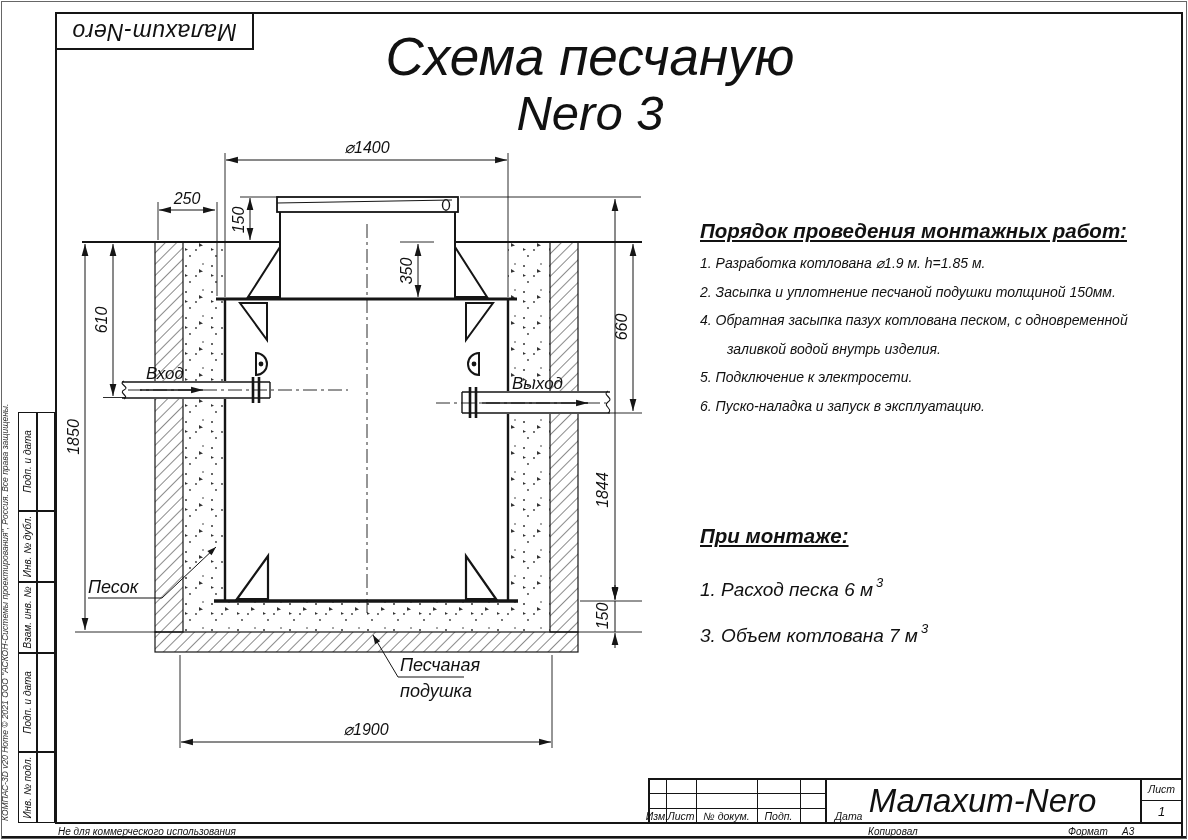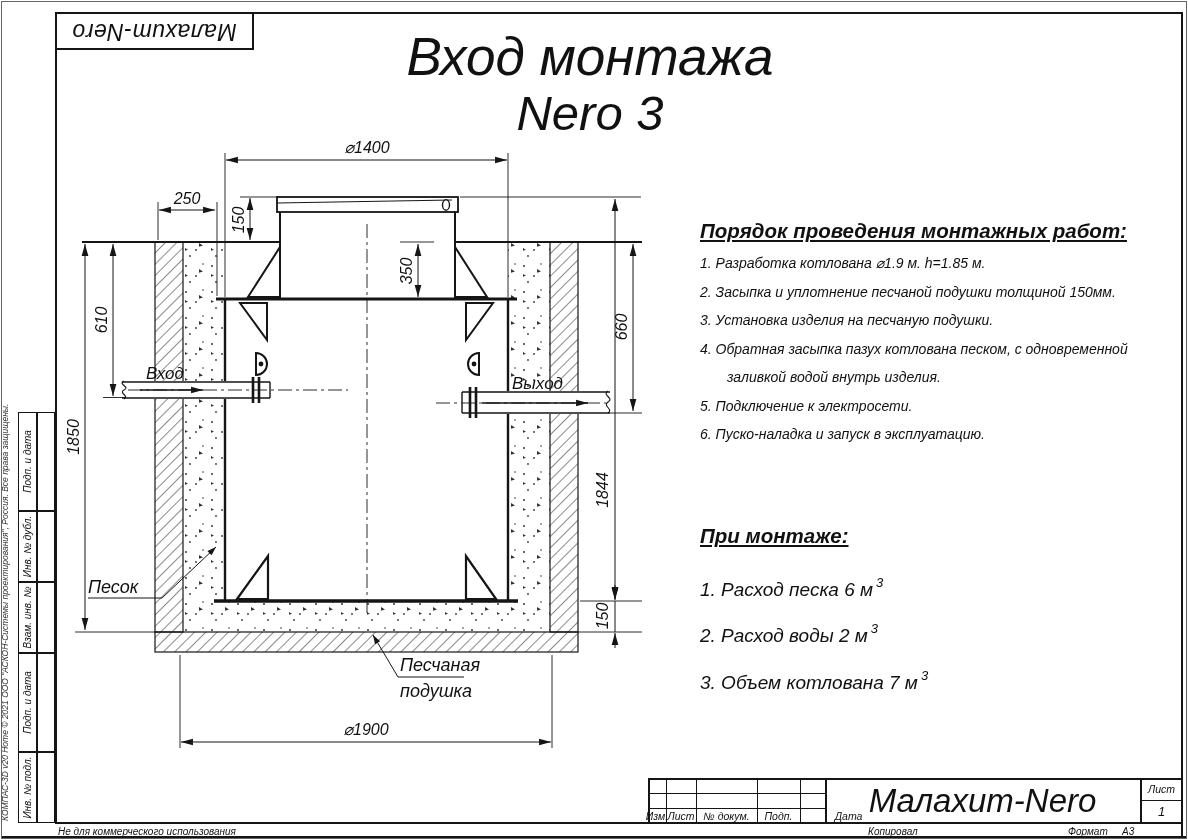--- a/index.html
+++ b/index.html
@@ -51,21 +51,21 @@
 <div class="ln" style="left:55px;top:12px;width:2px;height:811px;"></div>
 <div class="ln" style="left:1181px;top:12px;width:2px;height:825px;"></div>
 <div class="ln" style="left:55px;top:822px;width:1128px;height:2px;"></div>
 <div class="ln" style="left:2px;top:836px;width:1184px;height:1.5px;"></div>
 
 <div class="logo-box">
   <span>Малахит-Nero</span>
 </div>
 
 <div class="main-title">
-  <div class="t1">Вход монтажа</div>
+  <div class="t1">Схема песчаную</div>
   <div class="t2">Nero 3</div>
 </div>
 
 <svg width="1188" height="840" viewBox="0 0 1188 840" style="position:absolute;left:0;top:0;">
   <defs>
     <pattern id="hatch" width="8" height="8" patternUnits="userSpaceOnUse" patternTransform="rotate(45)">
       <line x1="0" y1="0" x2="0" y2="8" stroke="#2a2a2a" stroke-width="1.1"></line>
     </pattern>
     <pattern id="sand" width="26" height="26" patternUnits="userSpaceOnUse">
       <circle cx="4" cy="6" r="1" fill="#333"></circle>
@@ -214,30 +214,28 @@
     <text x="400" y="697" font-size="18">подушка</text>
     <line x1="398" y1="677" x2="464" y2="677" stroke="#151515" stroke-width="1"></line>
     <line x1="398" y1="677" x2="373" y2="635" stroke="#151515" stroke-width="1" marker-end="url(#arrS)"></line>
   </g>
 </svg>
 
 <div class="panel">
   <h3>Порядок проведения монтажных работ:</h3>
   <div class="ins-item">1. Разработка котлована ⌀1.9 м. h=1.85 м.</div>
   <div class="ins-item">2. Засыпка и уплотнение песчаной подушки толщиной 150мм.</div>
-  <div class="ins-item">3. Установка изделия на песчаную подушки.</div>
   <div class="ins-item">4. Обратная засыпка пазух котлована песком, с одновременной заливкой водой внутрь изделия.</div>
   <div class="ins-item">5. Подключение к электросети.</div>
   <div class="ins-item">6. Пуско-наладка и запуск в эксплуатацию.</div>
 </div>
 
 <div class="panel2">
   <h3>При монтаже:</h3>
   <div class="mon-item"><span>1. Расход песка 6 м</span><sup>3</sup></div>
-  <div class="mon-item"><span>2. Расход воды 2 м</span><sup>3</sup></div>
   <div class="mon-item"><span>3. Объем котлована 7 м</span><sup>3</sup></div>
 </div>
 
 <div class="stamp-cell" style="left:18px;top:412px;width:19px;height:99px;">
   <span>Подп. и дата</span>
   </div>
 <div class="stamp-cell" style="left:18px;top:511px;width:19px;height:71px;">
   <span>Инв. № дубл.</span>
   </div>
 <div class="stamp-cell" style="left:18px;top:582px;width:19px;height:71px;">

